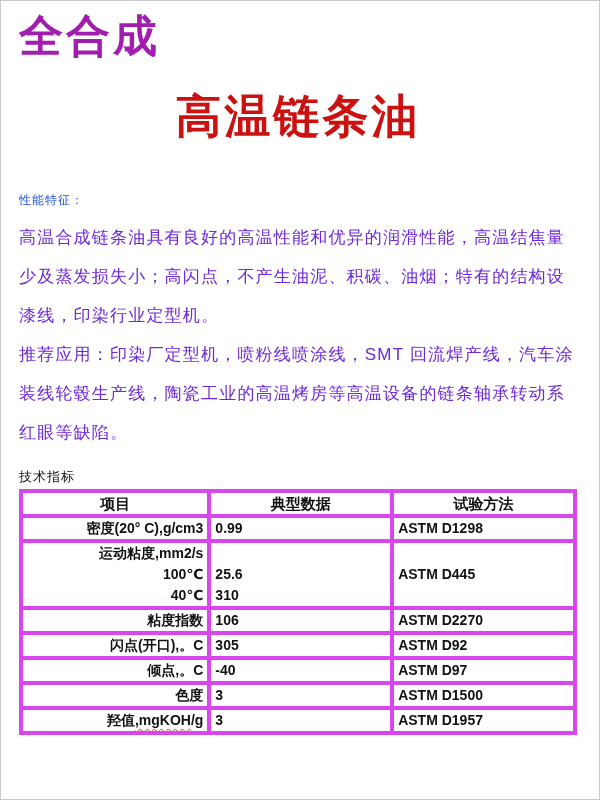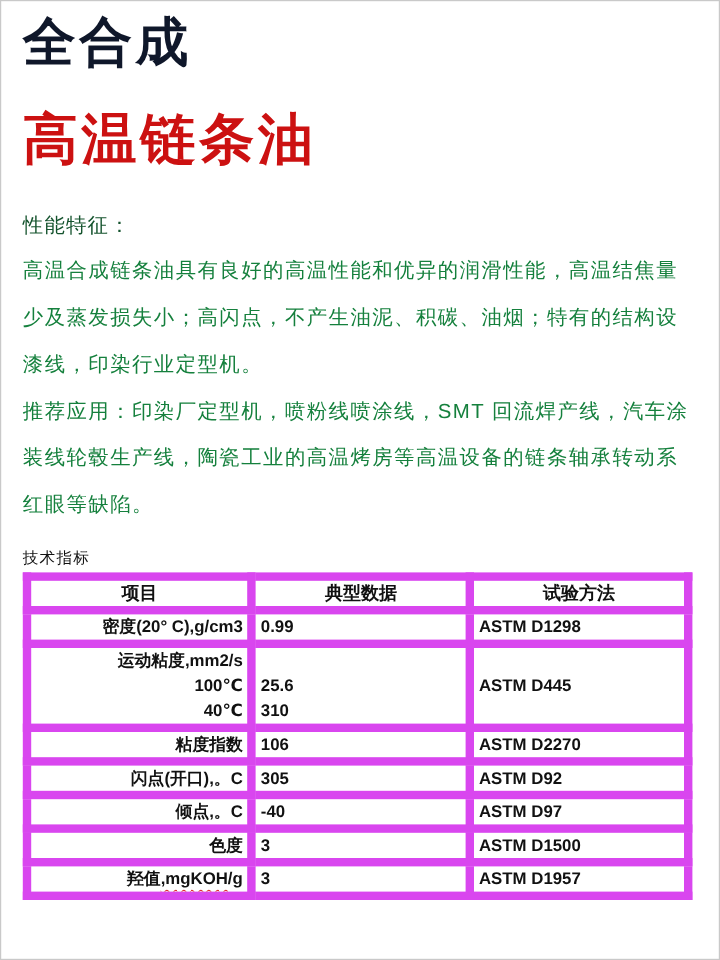--- a/index.html
+++ b/index.html
@@ -11,47 +11,47 @@
   }
   .page {
     width: 600px; height: 800px;
     background: #ffffff;
     border: 1px solid #c9c9c9;
     padding: 6px 22px 0 18px;
     overflow: hidden;
   }
   .title-black {
     font-size: 44px; font-weight: 900; line-height: 1.15;
-    letter-spacing: 3px; color: #0f172a; margin: 4px 0 0 0;
+    letter-spacing: 3px; color: #a21caf; margin: 4px 0 0 0;
   }
   .title-red {
     font-size: 46px; font-weight: 900; line-height: 1.15;
-    letter-spacing: 3px; color: #cc1111; margin: 28px 0 0 0;
+    letter-spacing: 3px; color: #cc1111; margin: 28px 0 0 0; text-align: center;
   }
   .sec-heading {
-    font-size: 17px; margin-top: 34px; line-height: 24px;
-    letter-spacing: 1px; color: #14532d;
+    font-size: 12px; margin-top: 46px; line-height: 24px;
+    letter-spacing: 1px; color: #1d4ed8;
   }
   .para { margin-top: 6px; }
   .body-line {
     font-size: 17px; line-height: 39px; letter-spacing: 1.2px;
-    color: #15803d; white-space: nowrap;
+    color: #6d28d9; white-space: nowrap;
   }
   .tbl-caption {
     margin-top: 16px; margin-bottom: 3px;
     font-size: 13px; color: #111111; letter-spacing: 1px;
   }
   table.spec {
     width: 100%;
     border-collapse: collapse;
     border: 2px solid #1a1a1a;
     table-layout: fixed;
   }
   table.spec th, table.spec td {
-    border: 7px solid #d946ef;
+    border: 4px solid #d946ef;
     font-size: 14px;
     font-weight: bold;
     color: #111111;
     padding: 0 4px;
     height: 22px;
     line-height: 21px;
     vertical-align: middle;
     overflow: hidden;
   }
   table.spec th { text-align: center; height: 24px; font-size: 15px; }

